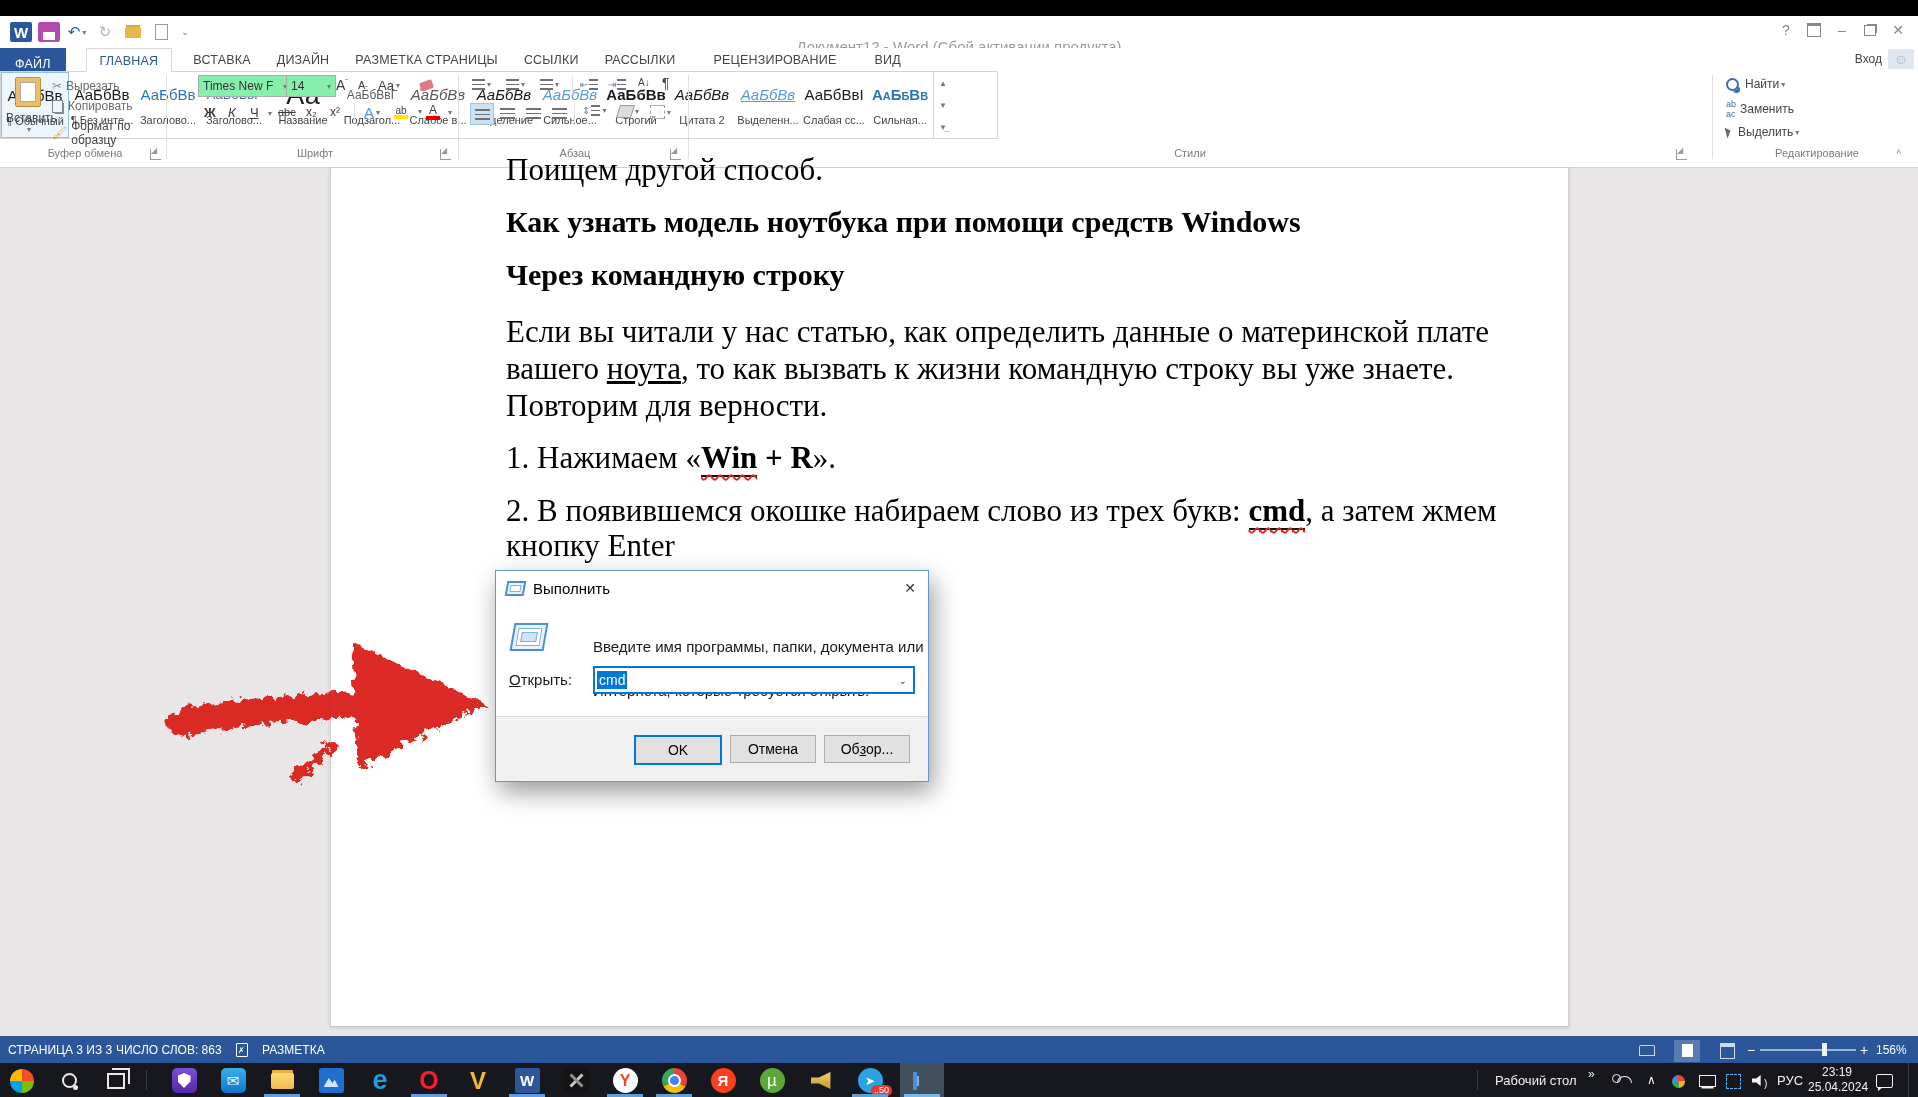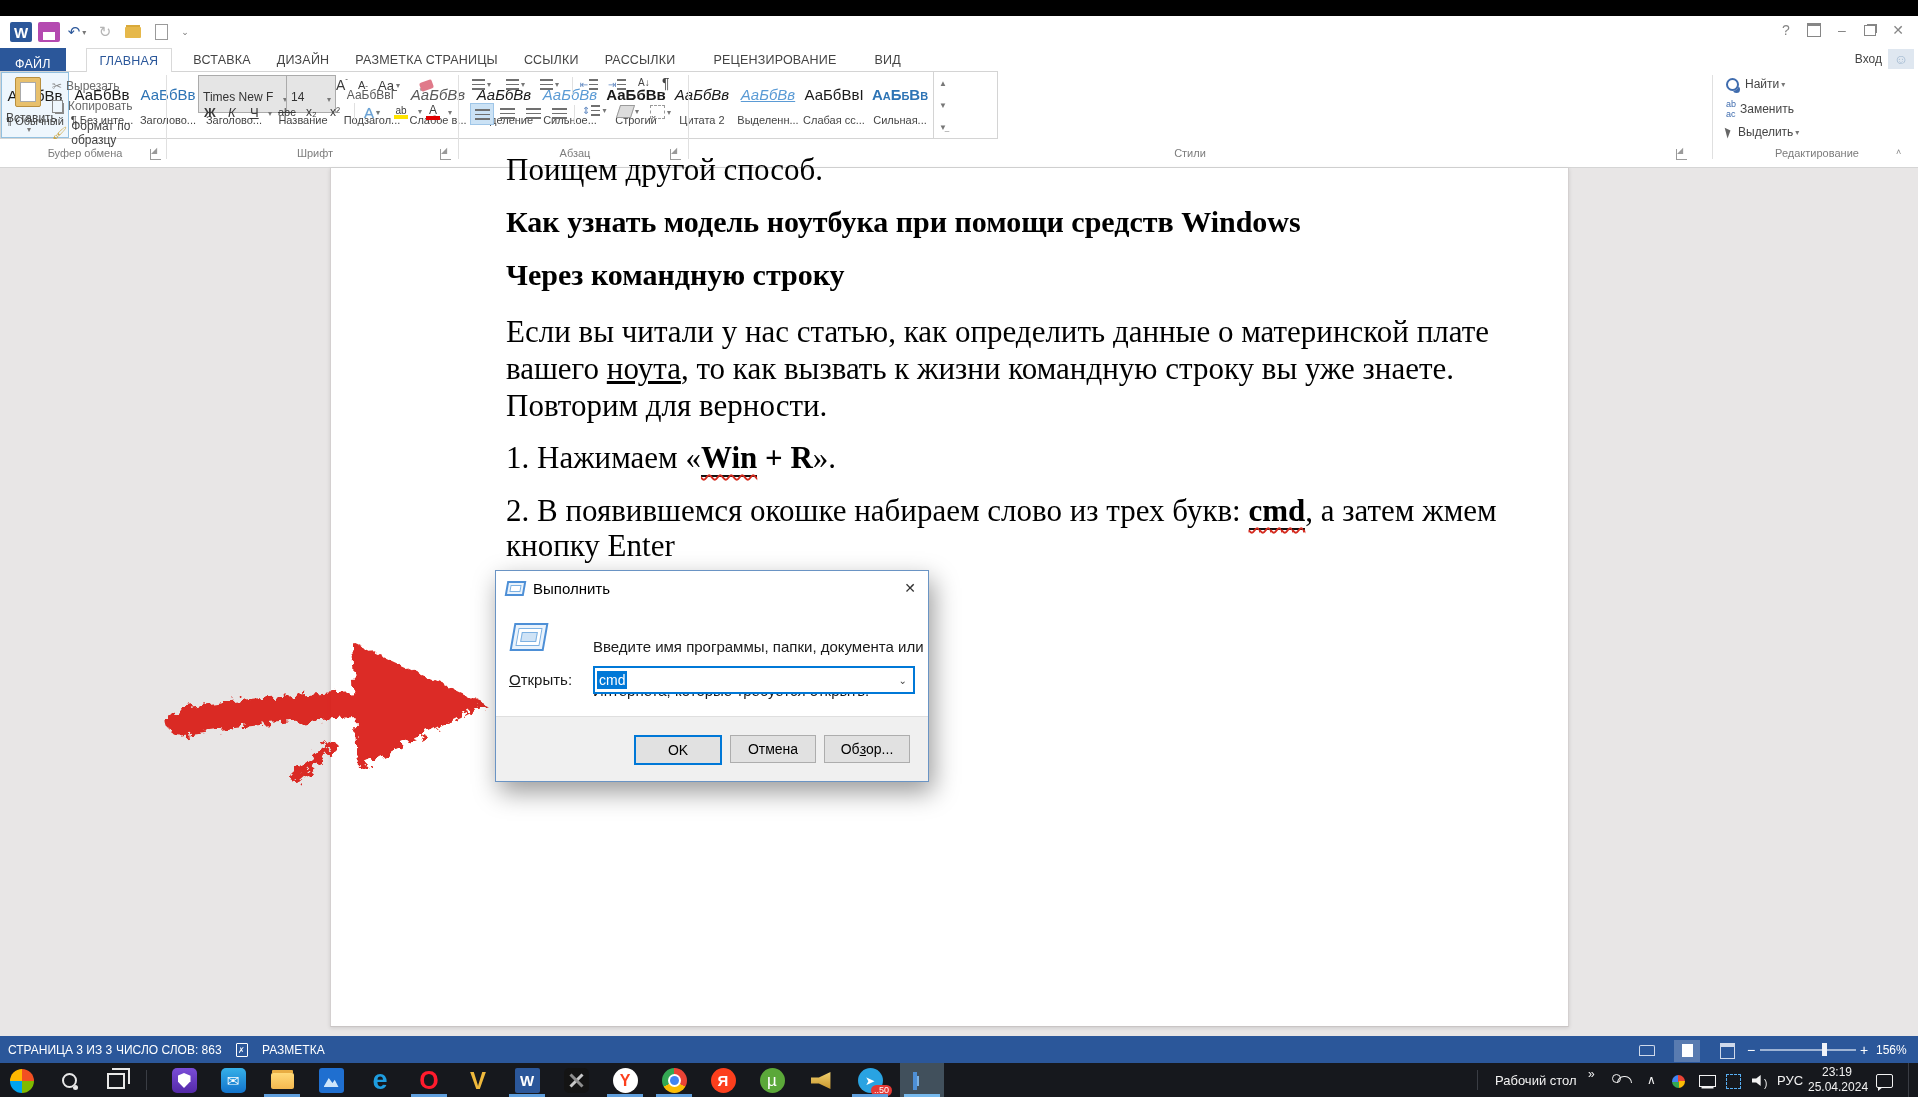--- a/index.html
+++ b/index.html
@@ -22,21 +22,21 @@
   #tab-home{position:relative;border:1px solid #d9d9d9;border-bottom:none;background:#fff;color:#2b579a;margin-bottom:-1px;z-index:2}
   #signin{right:36px;top:52px;font-size:12px;color:#444}
   #avatar{right:4px;top:49px;width:26px;height:20px;background:#dfe7f0;color:#9bb4cd;font-size:14px}
   
   #ribbon{left:0;top:71px;width:1918px;height:96px;background:#fff;border-bottom:1px solid #d5d5d5}
   .vsep{position:absolute;top:4px;width:1px;height:84px;background:#e0e0e0}
   .glabel{position:absolute;top:76px;font-size:11px;color:#7c7c7c;text-align:center}
   .launcher{position:absolute;top:78px;width:10px;height:10px;border-left:1px solid #9a9a9a;border-bottom:1px solid #9a9a9a;color:#9a9a9a;font-size:8px;line-height:4px}
   .rbtn{color:#444;font-size:12px}
   .drop{font-size:8px;color:#777;margin-left:2px}
-  .fontbox{border:1px solid #ababab;background:#e5e5e5;height:20px;font-size:12px;color:#333;display:flex;align-items:flex-end;padding:8px 4px}
+  .fontbox{border:1px solid #ababab;background:#86efac;height:20px;font-size:12px;color:#333;display:flex;align-items:center;padding:0 4px}
   .fbtn{height:22px;display:flex;align-items:center;justify-content:center;font-size:13px;color:#3b3b3b}
   .lines{width:15px;height:11px;background:repeating-linear-gradient(to bottom,#707070 0 1.6px,transparent 1.6px 4.6px)}
   .sq-sel{background:#cbe2f5;border:1px solid #9fc6e8}
   
   #stylegal{left:692px;top:74px;width:996px;height:66px;border:1px solid #d4d4d4;display:flex;background:#fff}
   .stycell{width:66px;padding-top:4px;text-align:center;overflow:hidden;white-space:nowrap}
   .stycell .samp{display:block;height:38px;line-height:38px;font-size:15px;color:#1a1a1a;overflow:hidden}
   .stycell .slab{display:block;font-size:11px;color:#444;overflow:hidden}
   .sty-sel{border:1px solid #92c0e0;background:#eef6fd}
   .blue{color:#2e74b5!important}.ital{font-style:italic}.gray{color:#5a5a5a!important}
@@ -91,20 +91,21 @@
     <div class="qat-ic ctr">
         <span style="width:16px;height:11px;background:#e6b84a;border-radius:1px;box-shadow:0 -3px 0 -1px #d9a93a"></span>
       </div>
     <div class="qat-ic ctr">
         <span style="width:11px;height:14px;background:#fff;border:1px solid #9a9a9a"></span>
       </div>
     <div class="qat-ic ctr" style="width:14px;color:#777;font-size:9px">
         <span>⌄</span>
       </div>
   </div>
+  <div class="abs" id="win-title">Документ12 - Word (Сбой активации продукта)</div>
   <div class="abs flex" style="right:6px;top:2px">
     <div class="winbtn ctr">
         <span>?</span>
       </div>
     <div class="winbtn ctr">
         <span style="width:12px;height:10px;border:1px solid #868686;border-top-width:3px"></span>
       </div>
     <div class="winbtn ctr">
         <span>–</span>
       </div>

